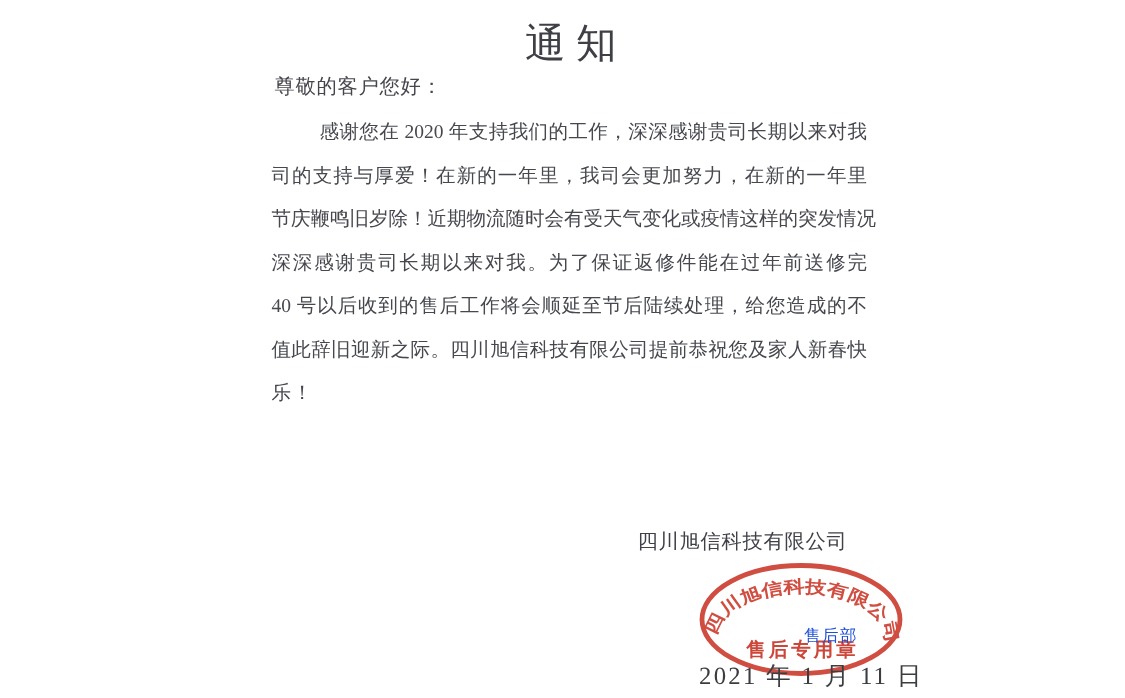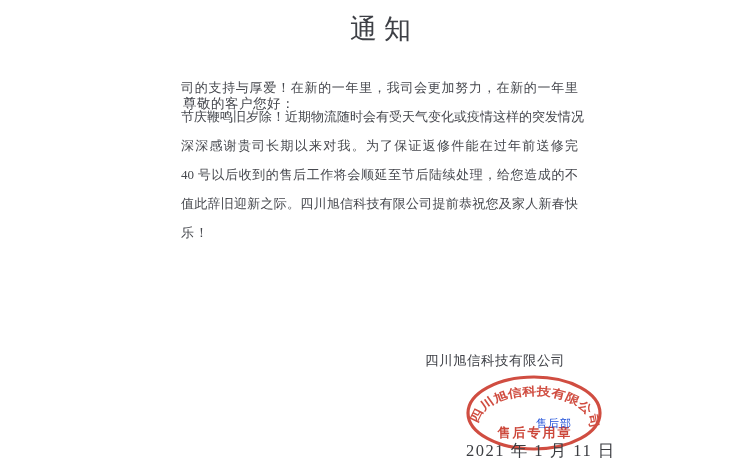--- a/index.html
+++ b/index.html
@@ -23,21 +23,20 @@
     font-size: 27px;
     letter-spacing: 7px;
     color: #3e4046;
   }
   .greeting {
     position: absolute;
     left: 183px;
     top: 49px;
     font-size: 13.5px;
     letter-spacing: 0.5px;
-    margin-top: 46px;
   }
   .body-text {
     position: absolute;
     left: 181px;
     top: 73px;
     width: 397px;
     font-size: 13px;
     line-height: 29px;
     color: #46484e;
   }
@@ -86,20 +85,21 @@
 </head>
 <body>
 
 <div class="page">
 
   <div class="title">通知</div>
 
   <div class="greeting">尊敬的客户您好：</div>
 
   <div class="body-text">
+    <div class="line first">感谢您在 2020 年支持我们的工作，深深感谢贵司长期以来对我</div>
     <div class="line">司的支持与厚爱！在新的一年里，我司会更加努力，在新的一年里</div>
     <div class="line">节庆鞭鸣旧岁除！近期物流随时会有受天气变化或疫情这样的突发情况</div>
     <div class="line">深深感谢贵司长期以来对我。为了保证返修件能在过年前送修完</div>
     <div class="line">40 号以后收到的售后工作将会顺延至节后陆续处理，给您造成的不</div>
     <div class="line">值此辞旧迎新之际。四川旭信科技有限公司提前恭祝您及家人新春快</div>
     <div class="line last">乐！</div>
   </div>
 
   <div class="signature">四川旭信科技有限公司</div>
 

